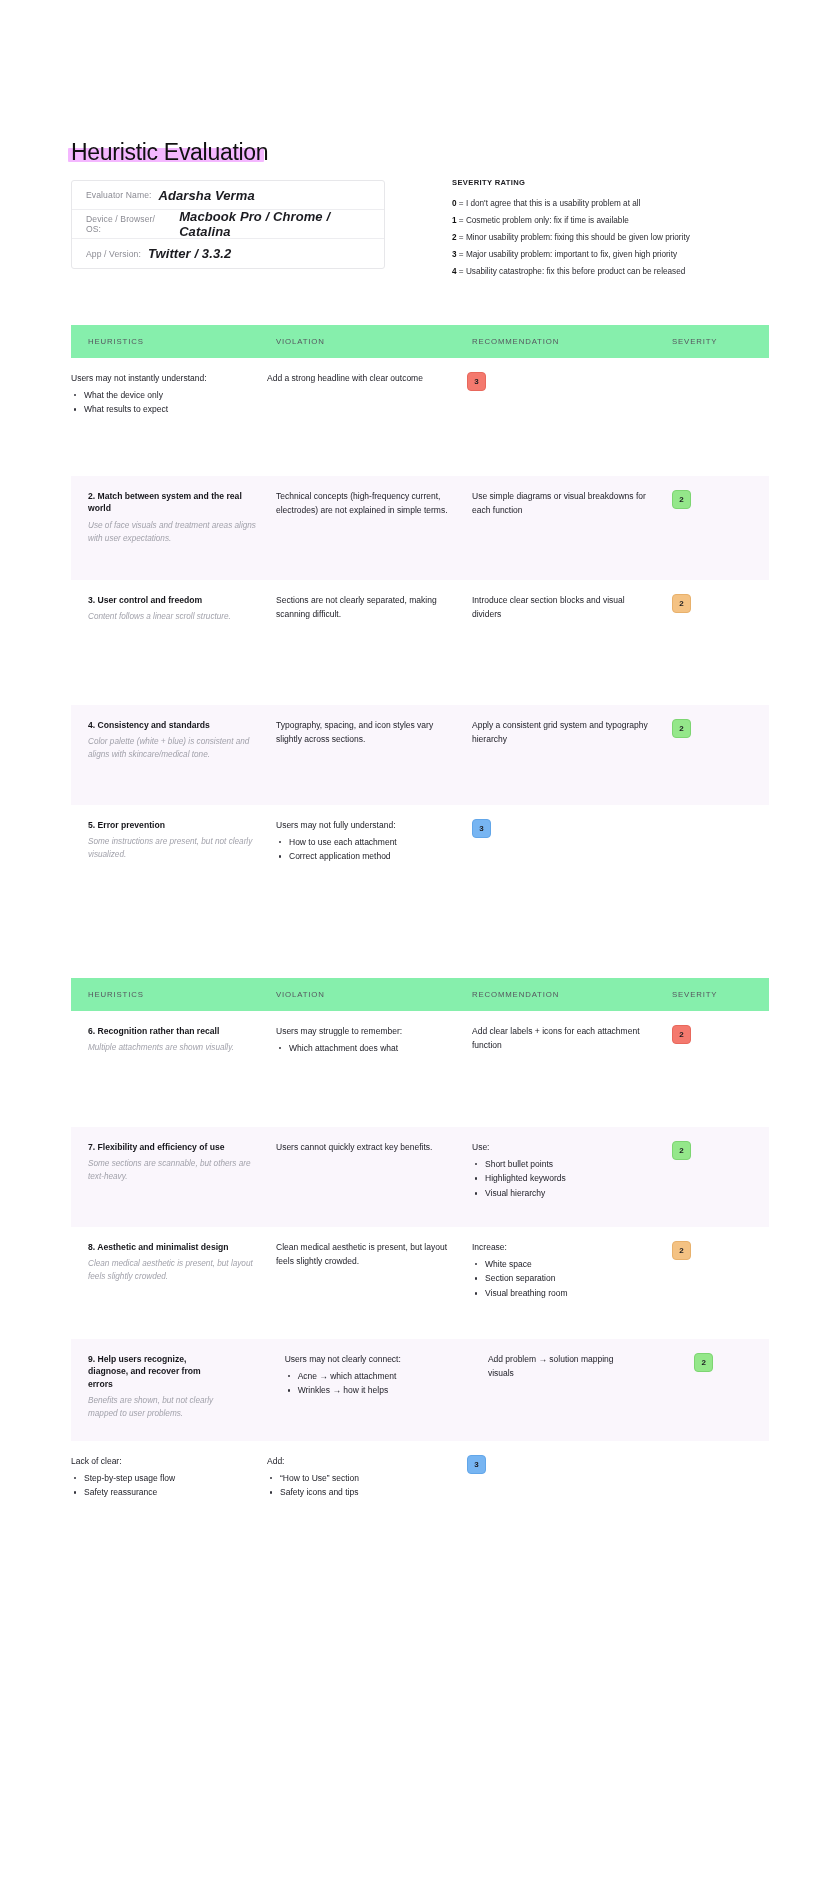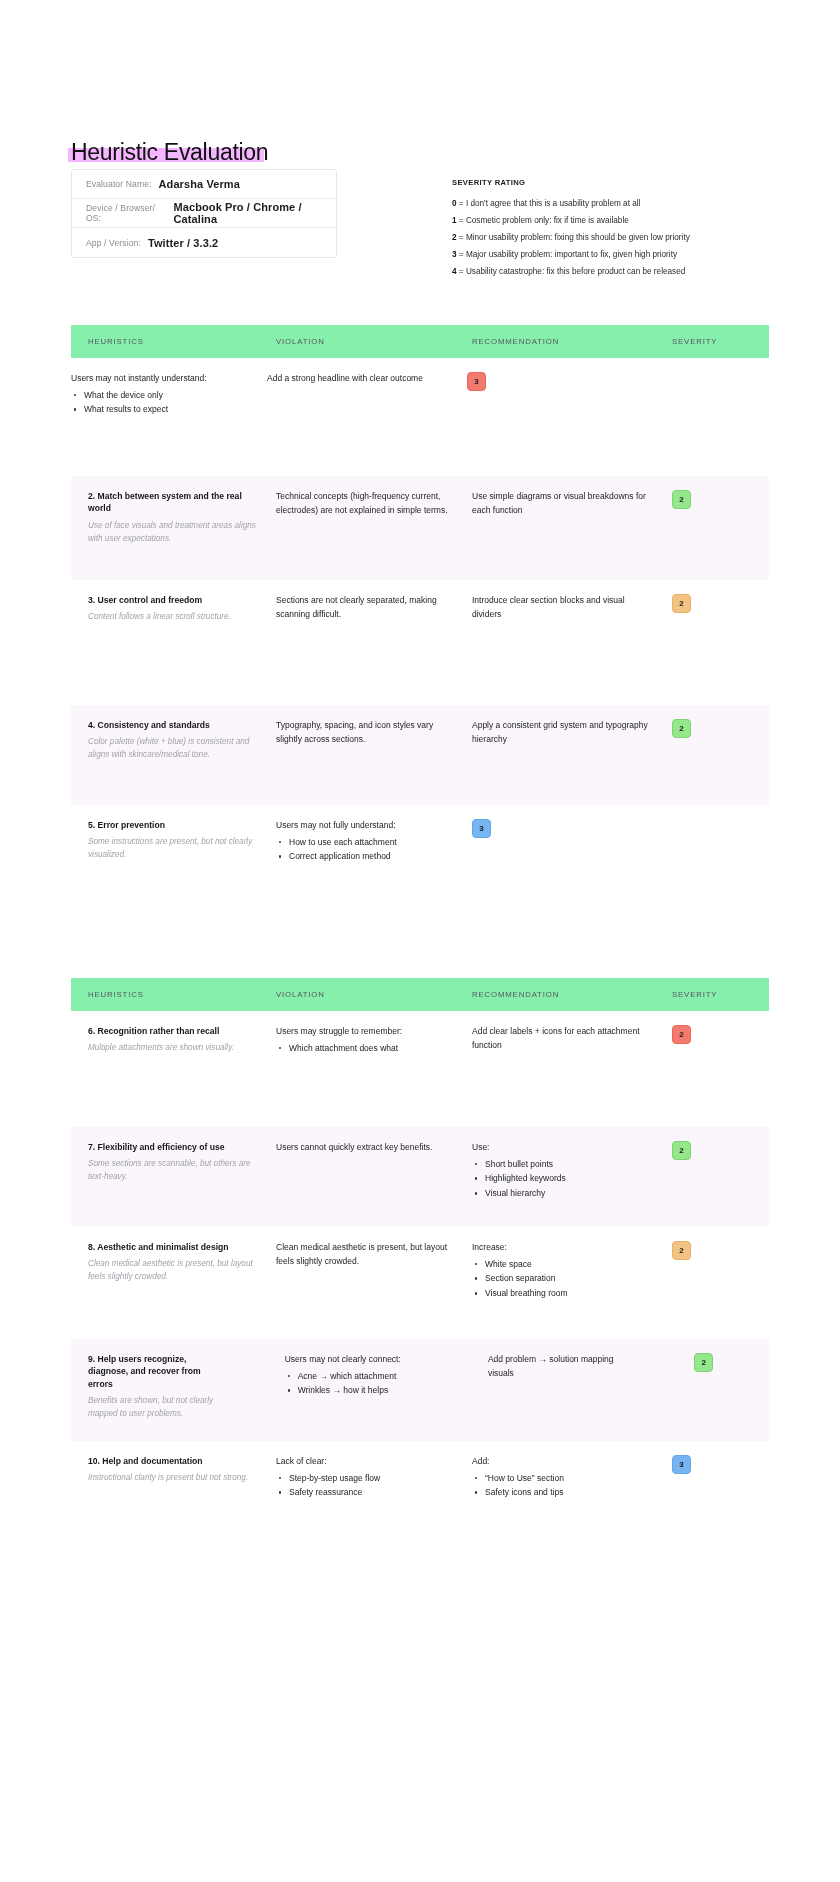--- a/index.html
+++ b/index.html
@@ -41,22 +41,22 @@
     background: #f1a7ff;
     opacity: 0.82;
     z-index: 1;
     border-radius: 1px;
   }
 
   
   .meta-box {
     position: absolute;
     left: 71px;
-    top: 169px;
-    width: 266px;
+    top: 180px;
+    width: 314px;
     border: 1px solid #e7e7ea;
     border-radius: 3px;
     background: #ffffff;
     box-sizing: border-box;
   }
   .meta-row {
     display: flex;
     align-items: center;
     height: 29px;
     padding: 0 0 0 14px;
@@ -64,25 +64,26 @@
     box-sizing: border-box;
   }
   .meta-row:last-child { border-bottom: none; }
   .meta-label {
     font-size: 8.6px;
     color: #8b8b93;
     font-weight: 400;
     letter-spacing: 0.1px;
   }
   .meta-value {
-    font-size: 11px;
+    font-size: 13px;
     color: #1b1b20;
     font-weight: 700;
     margin-left: 7px;
     letter-spacing: 0.1px;
+    font-style: italic;
   }
 
   
   .severity-legend {
     position: absolute;
     left: 452px;
     top: 178px;
     width: 300px;
   }
   .severity-legend-title {
@@ -406,24 +407,20 @@
           </ul>
         </div>
         <div class="td reco">
           <div class="cell-text">Add problem → solution mapping visuals</div>
         </div>
         <div class="td sev">
           <div class="badge green">2</div>
         </div>
       </div>
       <div class="trow" style="height: 120px;">
-        <div class="td heur">
-          <div class="heur-title">10. Help and documentation</div>
-          <div class="heur-note">Instructional clarity is present but not strong.</div>
-        </div>
         <div class="td viol">
           <div class="cell-text">Lack of clear:</div>
           <ul class="cell-list">
             <li>Step-by-step usage flow</li>
             <li>Safety reassurance</li>
           </ul>
         </div>
         <div class="td reco">
           <div class="cell-text">Add:</div>
           <ul class="cell-list">

